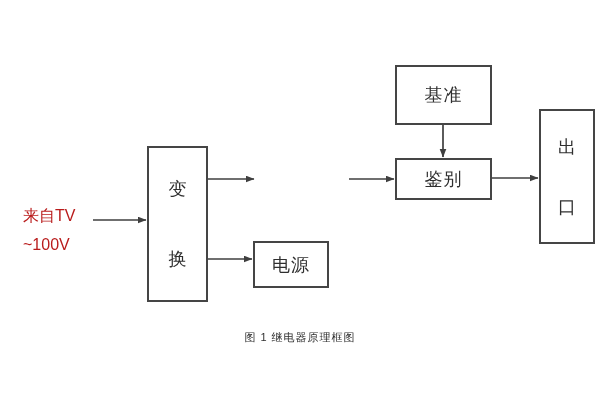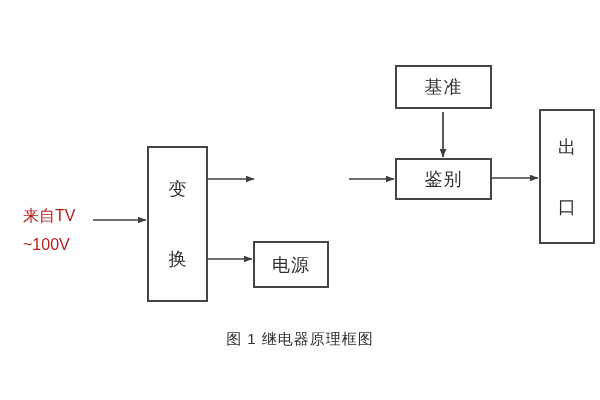--- a/index.html
+++ b/index.html
@@ -40,21 +40,21 @@
     letter-spacing: 1px;
     color: #2f2f2f;
   }
   .box.vertical {
     flex-direction: column;
     letter-spacing: 0;
   }
   #b-transform { left: 147px; top: 146px; width: 61px; height: 156px; gap: 46px; }
   #b-bandpass  { left: 255px; top: 158px; width: 95px; height: 47px; }
   #b-power     { left: 253px; top: 241px; width: 76px; height: 47px; font-family: Liberation Serif, serif; }
-  #b-reference { left: 395px; top: 65px;  width: 97px; height: 44px; }
+  #b-reference { left: 395px; top: 65px;  width: 97px; height: 60px; }
   #b-discrim   { left: 395px; top: 158px; width: 97px; height: 42px; }
   #b-outlet    { left: 539px; top: 109px; width: 56px; height: 135px; gap: 36px; }
 
   #input-label {
     position: absolute;
     left: 23px;
     top: 207px;
     font-size: 16px;
     line-height: 17px;
     color: #b91c1c;
@@ -62,21 +62,21 @@
   }
   #input-label .line2 {
     margin-top: 12px;
   }
   #caption {
     position: absolute;
     left: 0;
     top: 330px;
     width: 600px;
     text-align: center;
-    font-size: 15px;
+    font-size: 11px;
     letter-spacing: 1px;
     color: #2f2f2f;
   }
 </style>
 </head>
 <body>
 
 <div id="stage">
 
   <svg id="arrow-layer" viewBox="0 0 600 400" xmlns="http://www.w3.org/2000/svg">

